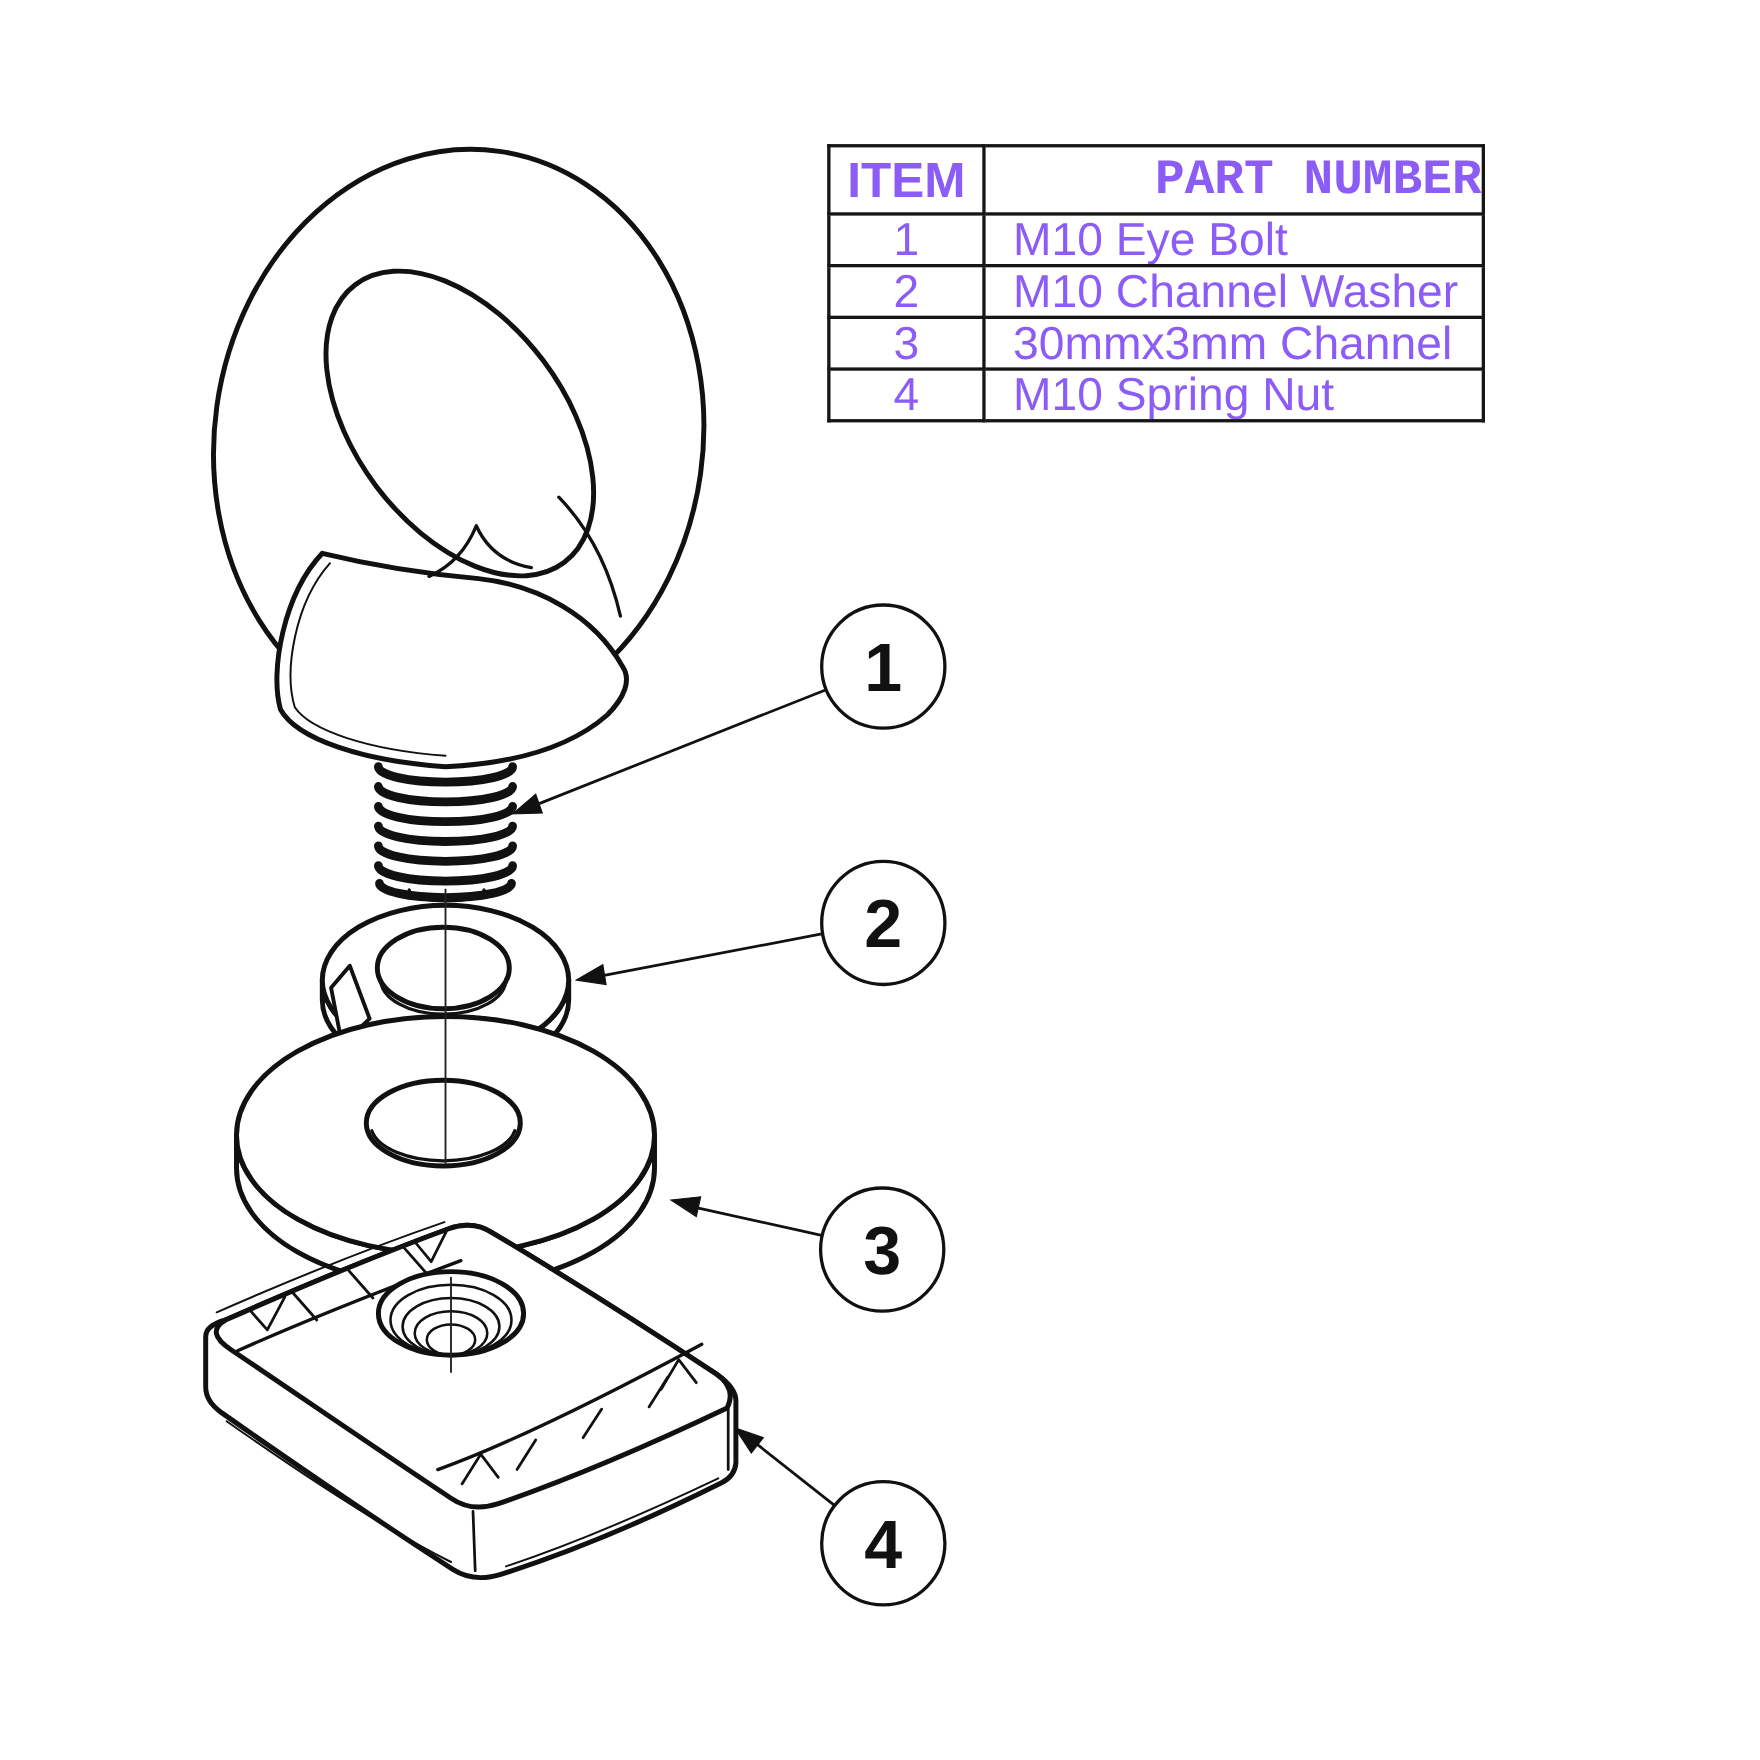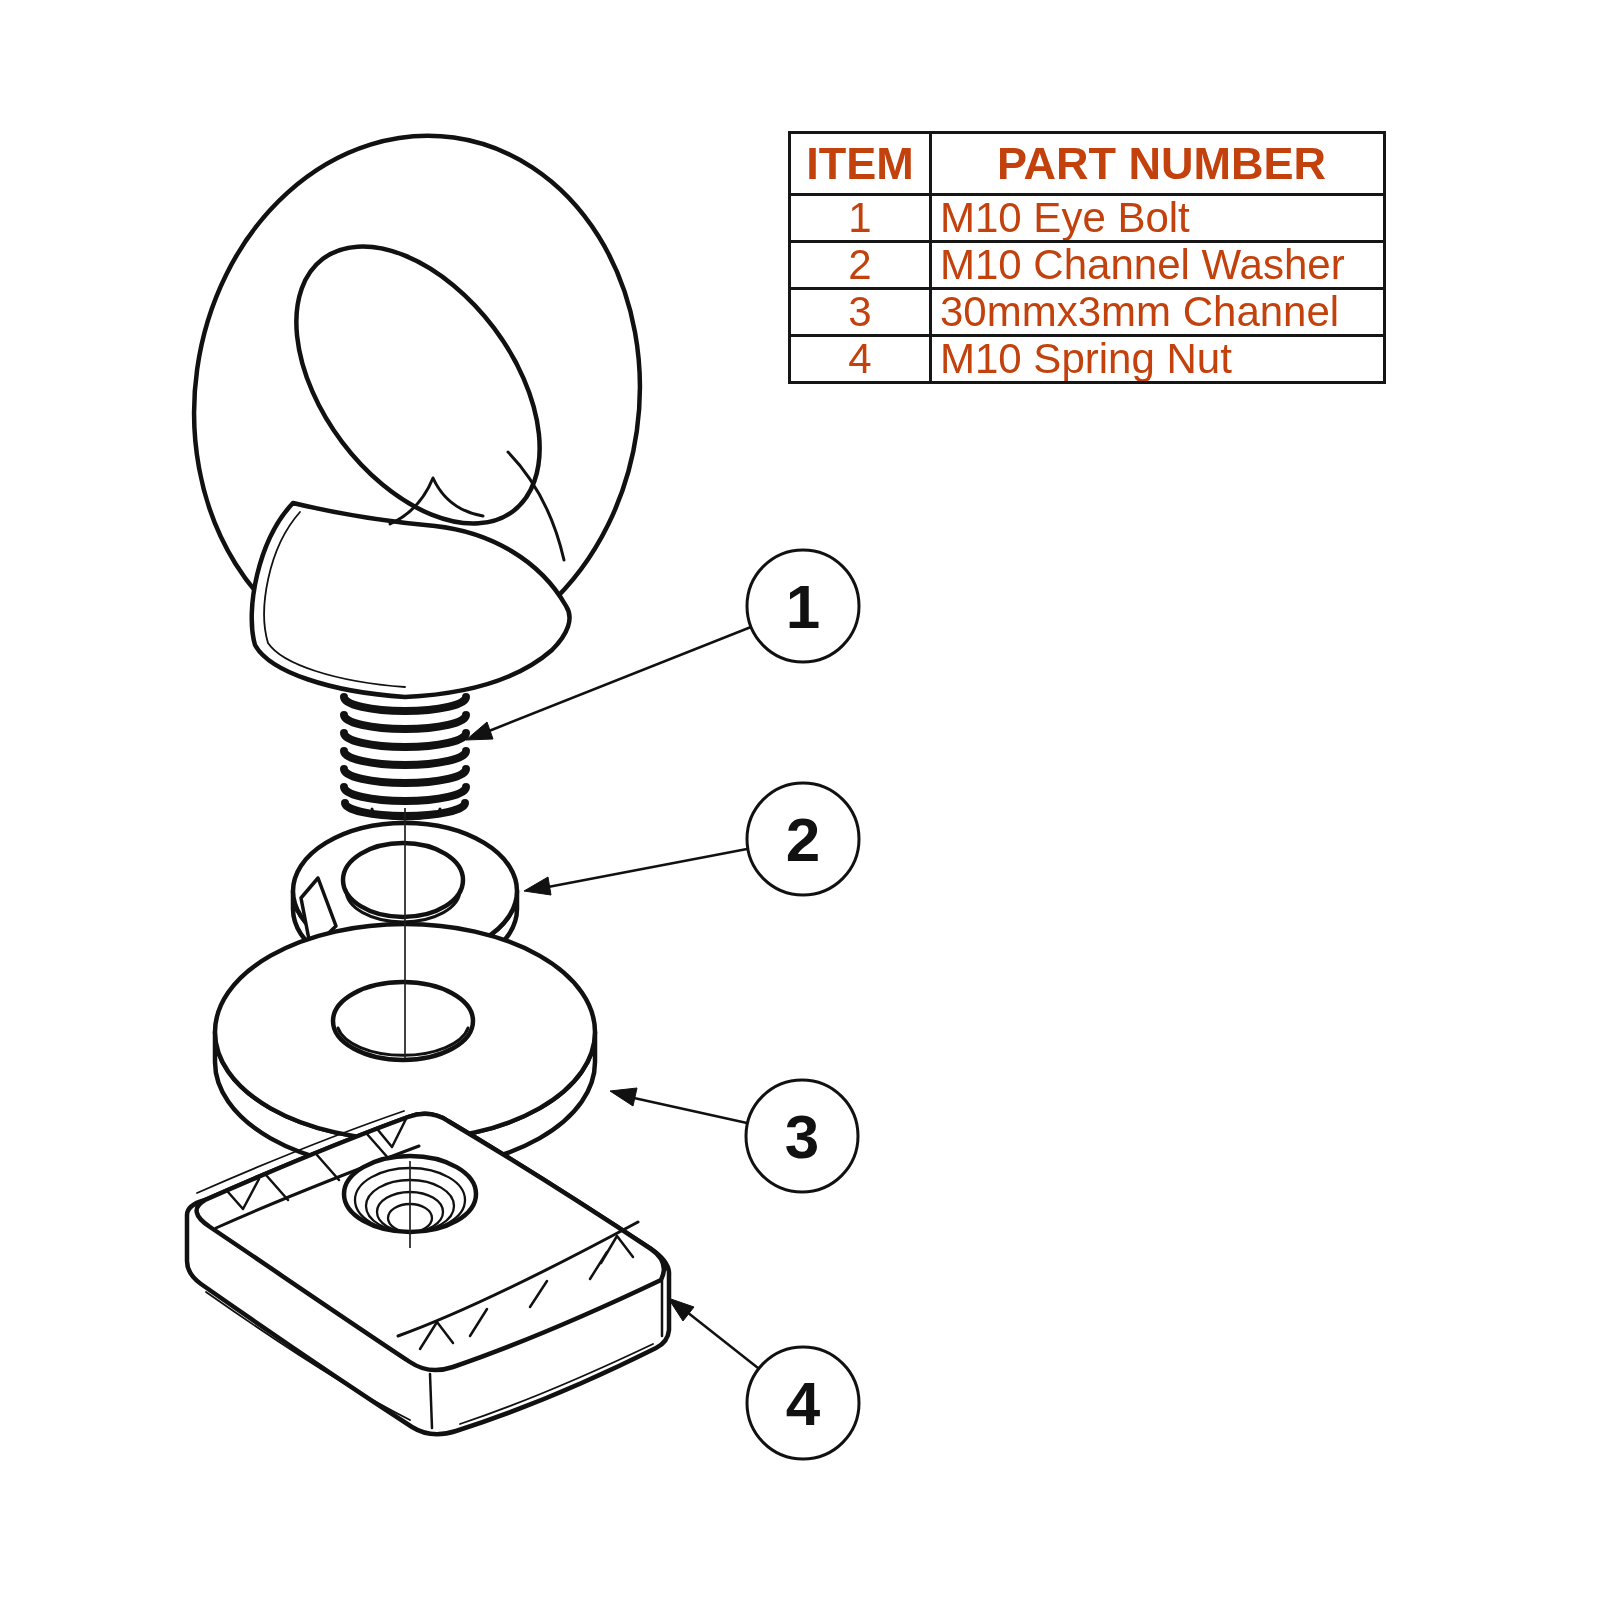--- a/index.html
+++ b/index.html
@@ -18,52 +18,52 @@
   .drawing-svg {
     position: absolute;
     left: 0;
     top: 0;
     width: 1600px;
     height: 1600px;
   }
   
   .parts-table {
     position: absolute;
-    left: 788px;
+    left: 752px;
     top: 131px;
     width: 595px;
     border-collapse: collapse;
     table-layout: fixed;
     background: #ffffff;
-    color: #c2410c;
+    color: #8b5cf6;
   }
   .parts-table col.col-item { width: 141px; }
   .parts-table col.col-part { width: 454px; }
   .parts-table th, .parts-table td {
     border: 3px solid #161616;
     padding: 0;
     line-height: 1;
     white-space: nowrap;
     overflow: hidden;
   }
   .parts-table thead tr { height: 62px; }
   .parts-table tbody tr { height: 47px; }
   .parts-table th {
     font-size: 45px;
     font-weight: bold;
     letter-spacing: 0px;
   }
   .parts-table th.h-item { text-align: center; }
-  .parts-table th.h-part { text-align: center; padding-left: 8px; }
+  .parts-table th.h-part { text-align: right; padding-left: 8px; font-family: Liberation Mono, monospace; }
   .parts-table td {
     font-size: 42px;
     font-weight: normal;
   }
   .parts-table td.c-item { text-align: center; }
-  .parts-table td.c-part { text-align: left; padding-left: 8px; }
+  .parts-table td.c-part { text-align: left; padding-left: 25px; }
   .ln-fill  { fill: #ffffff; stroke: #111111; stroke-width: 4.5px; stroke-linecap: round; stroke-linejoin: round; }
   .ln-med   { fill: none; stroke: #111111; stroke-width: 3px;   stroke-linecap: round; stroke-linejoin: round; }
   .ln-thin  { fill: none; stroke: #111111; stroke-width: 1.8px; stroke-linecap: round; }
   .ln-detail{ fill: none; stroke: #111111; stroke-width: 2.5px; stroke-linecap: round; stroke-linejoin: round; }
   .thread   { fill: none; stroke: #111111; stroke-width: 8px;   stroke-linecap: round; }
   .centerln { fill: none; stroke: #222222; stroke-width: 1.7px; }
   .leader   { fill: none; stroke: #111111; stroke-width: 2.5px; }
   .arrowhead{ fill: #111111; stroke: #111111; stroke-width: 1px; }
   .balloon  { fill: #ffffff; stroke: #111111; stroke-width: 3px; }
   .balloon-num {

